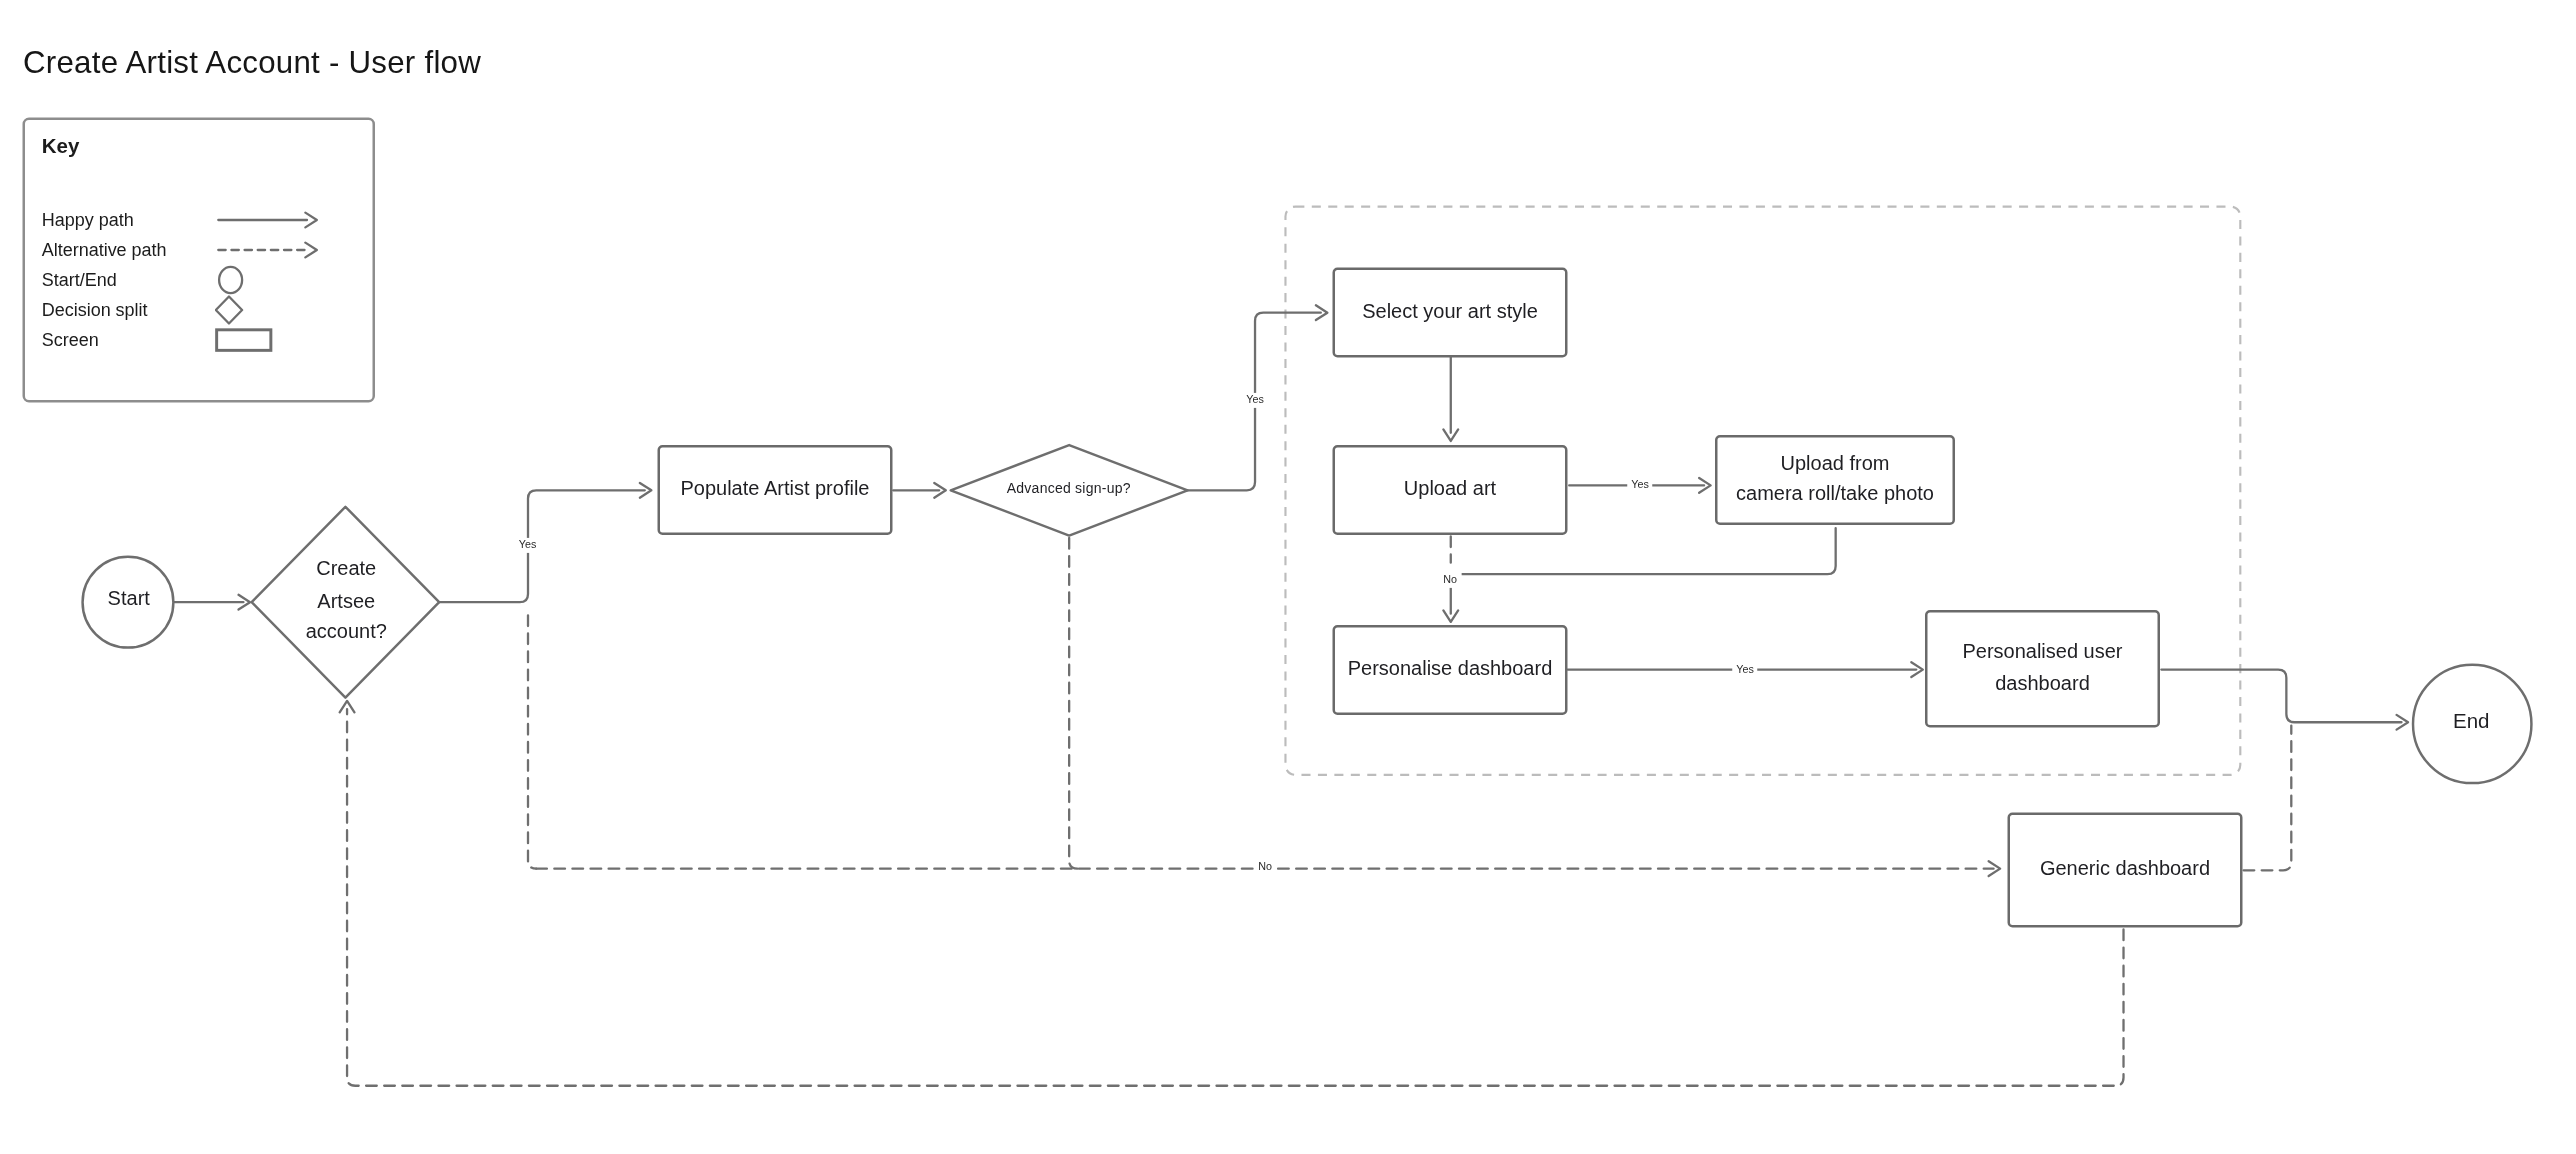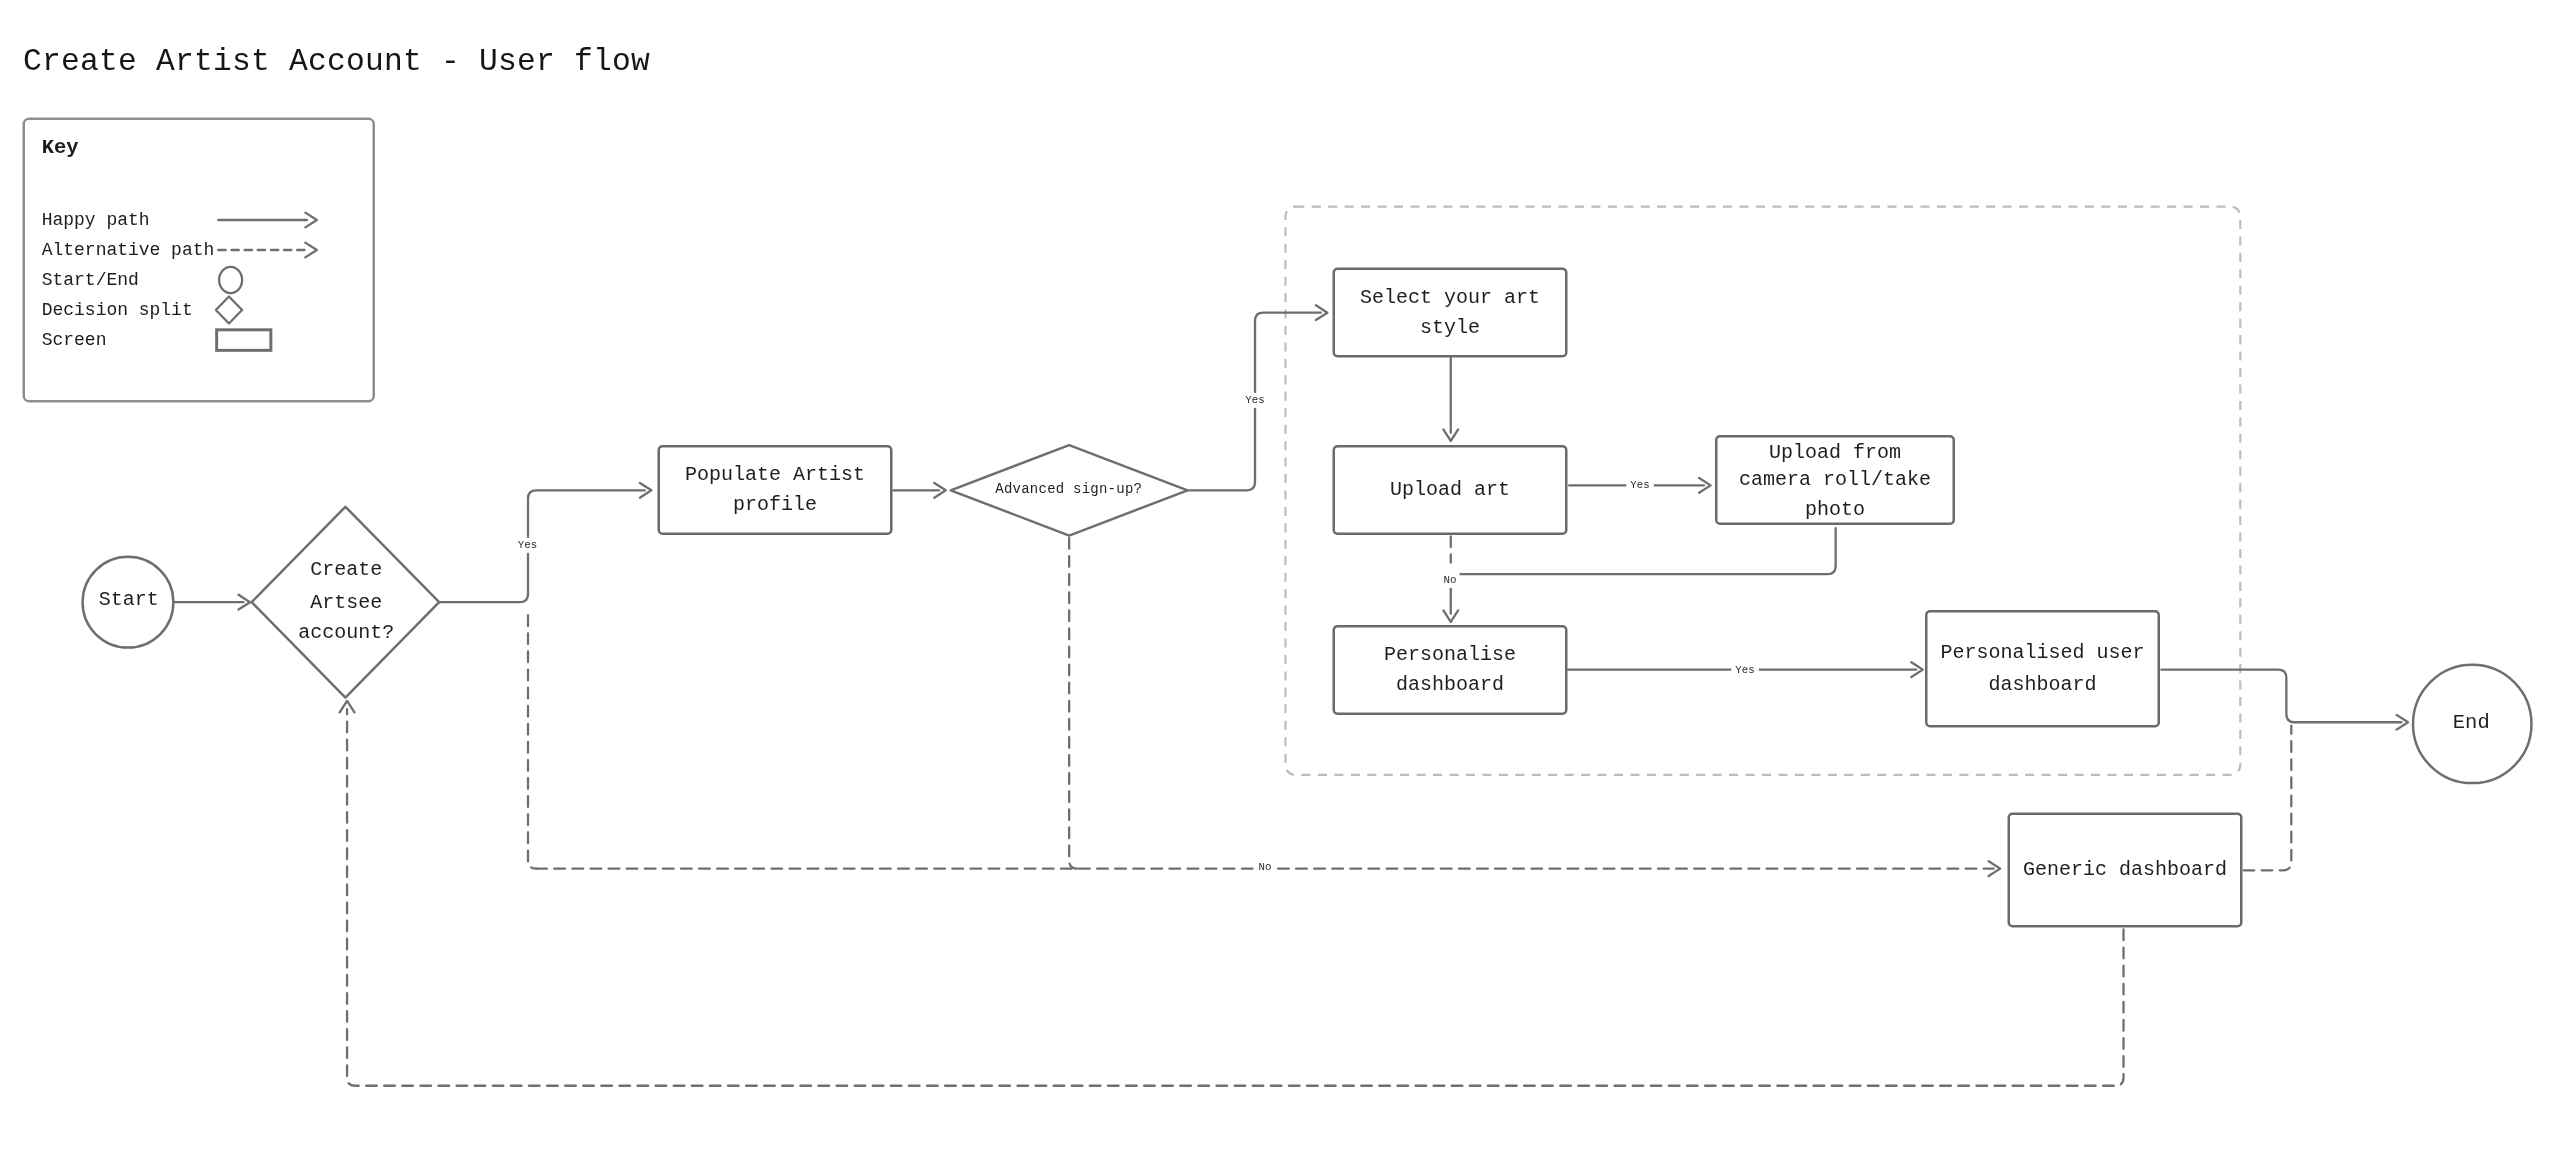--- a/index.html
+++ b/index.html
@@ -1,17 +1,17 @@
 <!DOCTYPE html>
 <html style="font-size:10.5px"><head>
 <meta charset="utf-8">
 <style>
   html,body{margin:0;padding:0;background:#ffffff;}
   .viewport{position:relative;width:2576px;height:1155px;background:#ffffff;overflow:hidden;
-            font-family:Liberation Mono, monospace;}
+            font-family:Liberation Sans, sans-serif;}
   .stage{position:absolute;top:0;left:0;width:1031px;height:462px;
          transform:scale(2.5);transform-origin:0 0;background:#ffffff;color:#1f1f23;}
 
   .page-title{position:absolute;left:9.2px;top:18px;font-size:12.5px;font-weight:500;
               letter-spacing:0.1px;color:#161616;margin:0;}
 
   
   .key-panel{position:absolute;left:8.5px;top:47px;width:141px;height:114px;
              border:0.9px solid #8d8d8d;border-radius:2.6px;background:#fff;box-sizing:border-box;}
   .key-heading{position:absolute;left:7.2px;top:6px;font-size:8.2px;font-weight:700;color:#1c1c1c;}

